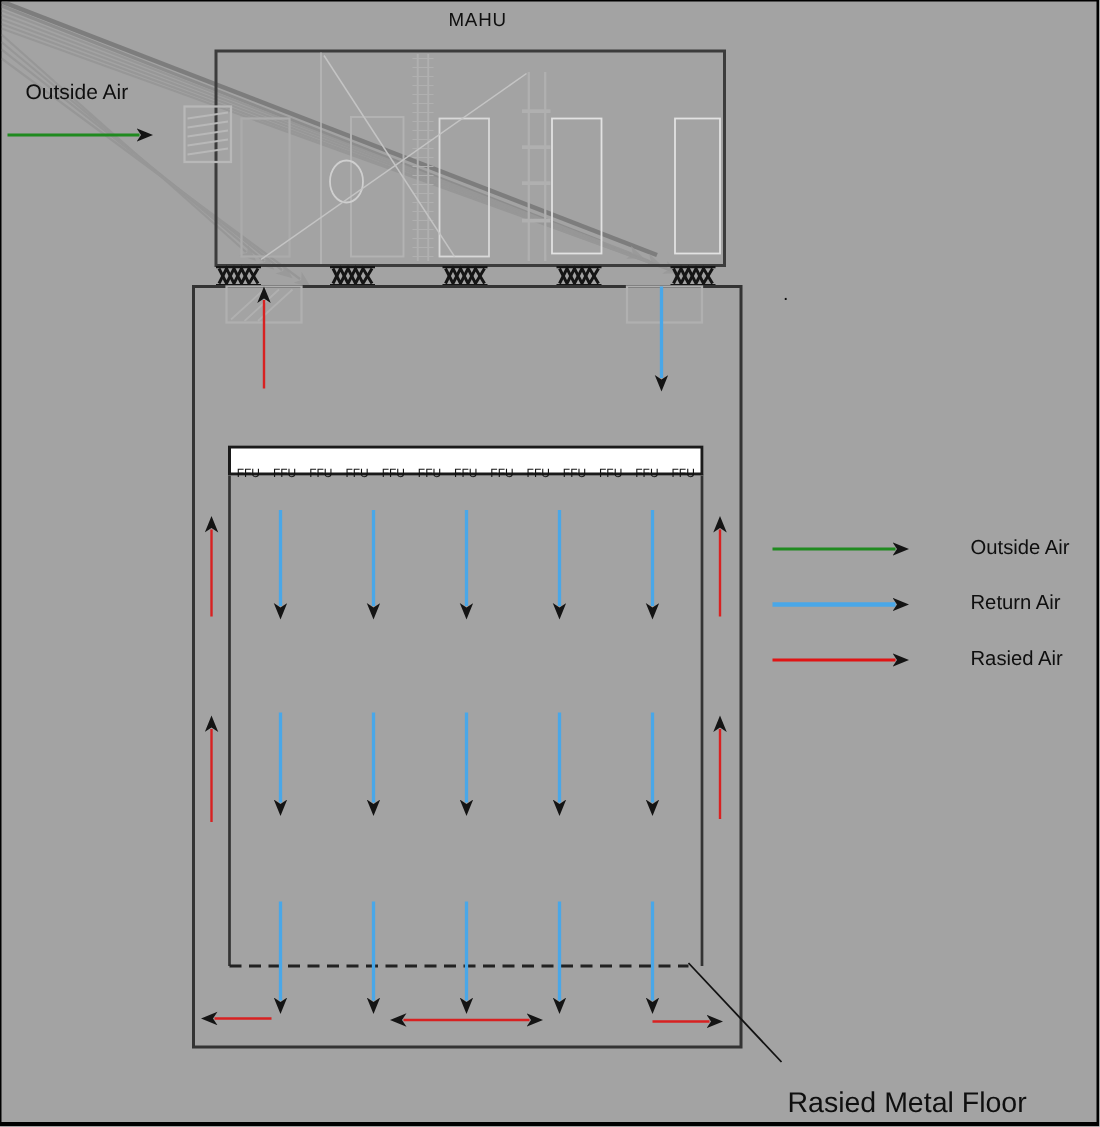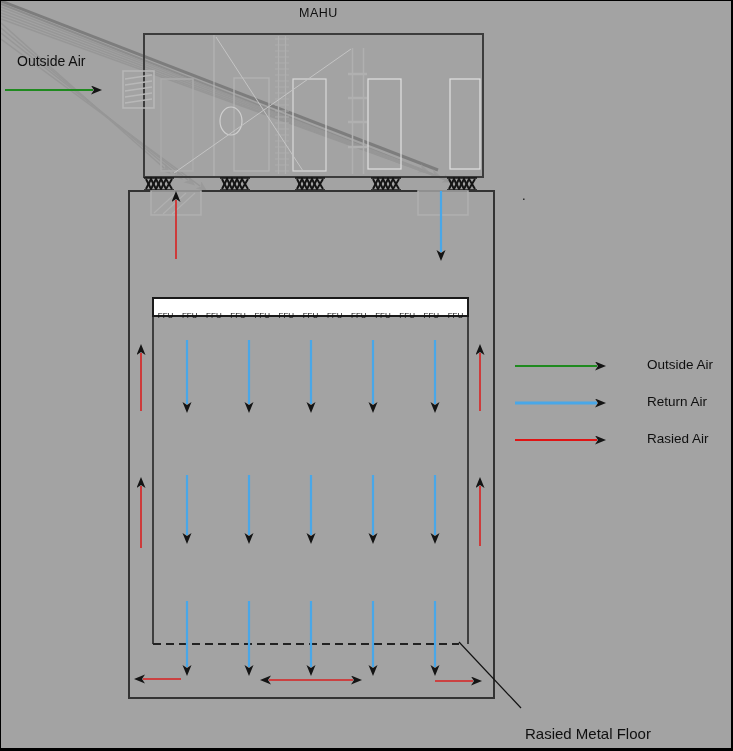--- a/index.html
+++ b/index.html
@@ -8,21 +8,21 @@
     box-sizing:border-box;
     border-top:1px solid #000;border-left:1px solid #000;
     border-right:2px solid #000;border-bottom:3px solid #000;
     overflow:hidden;
     font-family:"Liberation Sans",sans-serif;
   }
   #linework{position:absolute;left:0;top:0;}
   .lbl{position:absolute;color:#0f0f0f;white-space:nowrap;line-height:1.1;}
   .lbl-mahu{left:298px;top:6px;font-size:12.5px;letter-spacing:.5px;}
   .lbl-oa{left:16px;top:53px;font-size:14px;}
-  .lbl-floor{left:524px;top:725px;font-size:15px;}
+  .lbl-floor{left:524px;top:725px;font-size:19px;}
   .lbl-legend{left:646px;font-size:13.5px;}
   .lbl-legend.l0{top:357px;} .lbl-legend.l1{top:394px;} .lbl-legend.l2{top:431px;}
   .lbl-dot{left:521px;top:188px;font-size:13px;}
   .ffu-row{
     position:absolute;left:151px;top:296px;width:317px;height:20px;
     display:flex;box-sizing:border-box;border:2px solid #1a1a1a;background:#fff;
   }
   .ffu-cell{
     flex:1;display:flex;align-items:center;justify-content:center;
     font-size:8px;color:#111;box-sizing:border-box;margin-top:16px;

